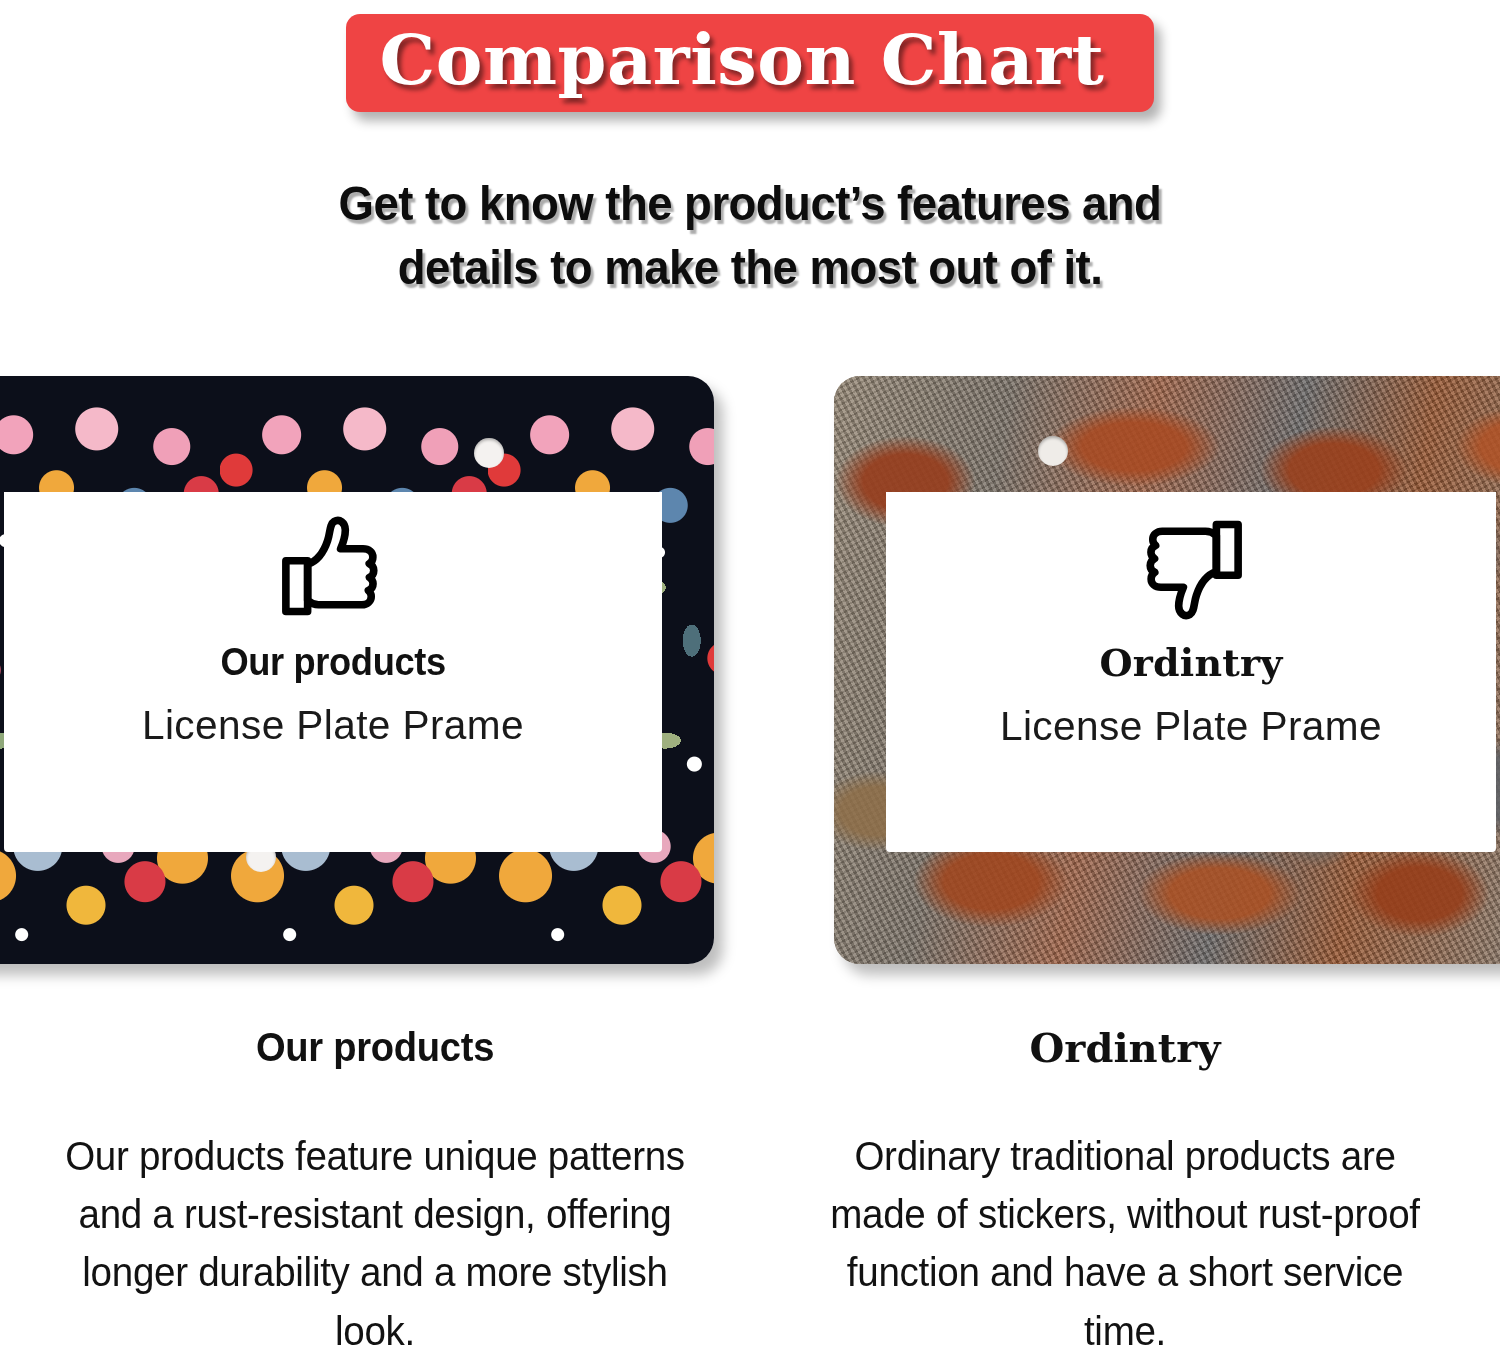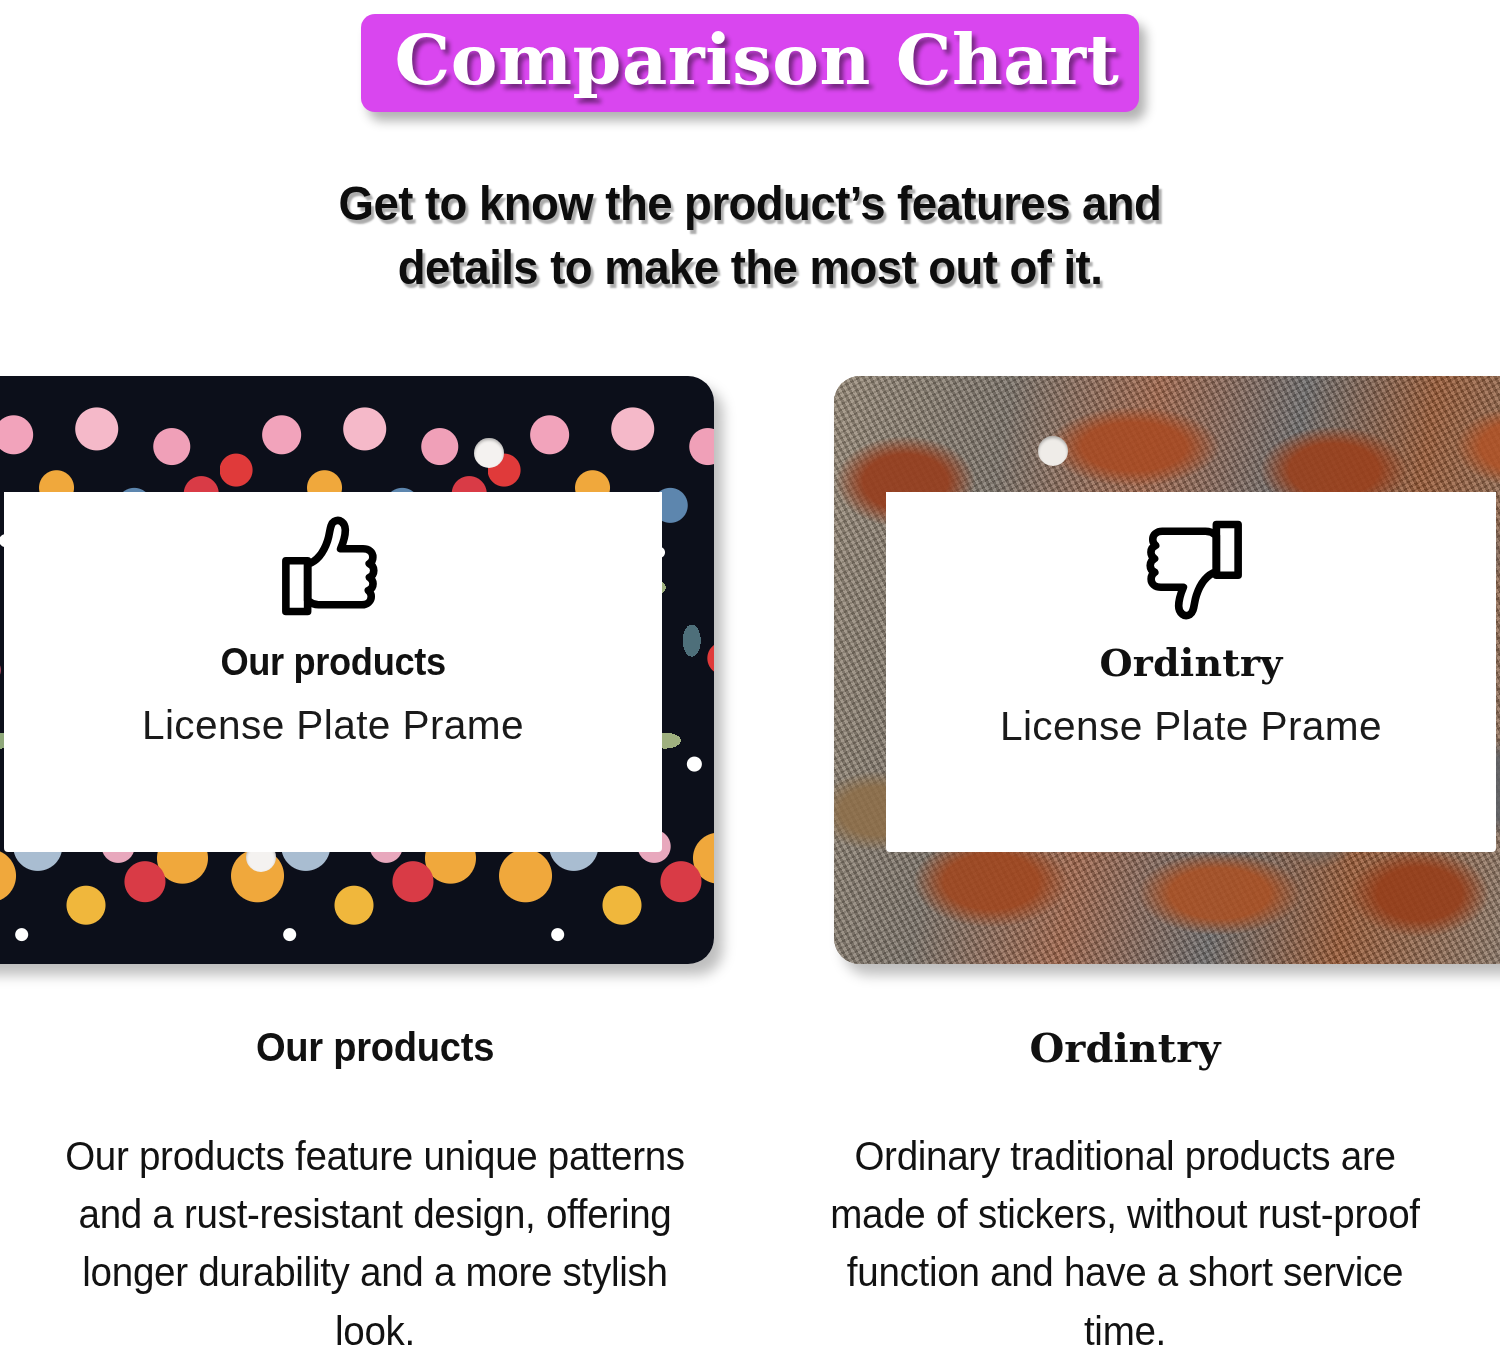--- a/index.html
+++ b/index.html
@@ -21,23 +21,23 @@
 
   
   .title-wrap {
     position: absolute;
     left: 0; right: 0;
     top: 14px;
     display: flex;
     justify-content: center;
   }
   .title-banner {
-    background: #d946ef;
+    background: #ef4444;
     border-radius: 14px;
-    padding: 6px 20px 12px 34px;
+    padding: 6px 50px 12px 34px;
     box-shadow: 7px 9px 11px rgba(0,0,0,0.30);
   }
   .title-banner .title-text {
     font-family: "DejaVu Serif", "Liberation Serif", serif;
     font-weight: 700;
     font-size: 70px;
     line-height: 1.14;
     color: #ffffff;
     letter-spacing: 0.5px;
     text-shadow: 4px 5px 4px rgba(0,0,0,0.45);

